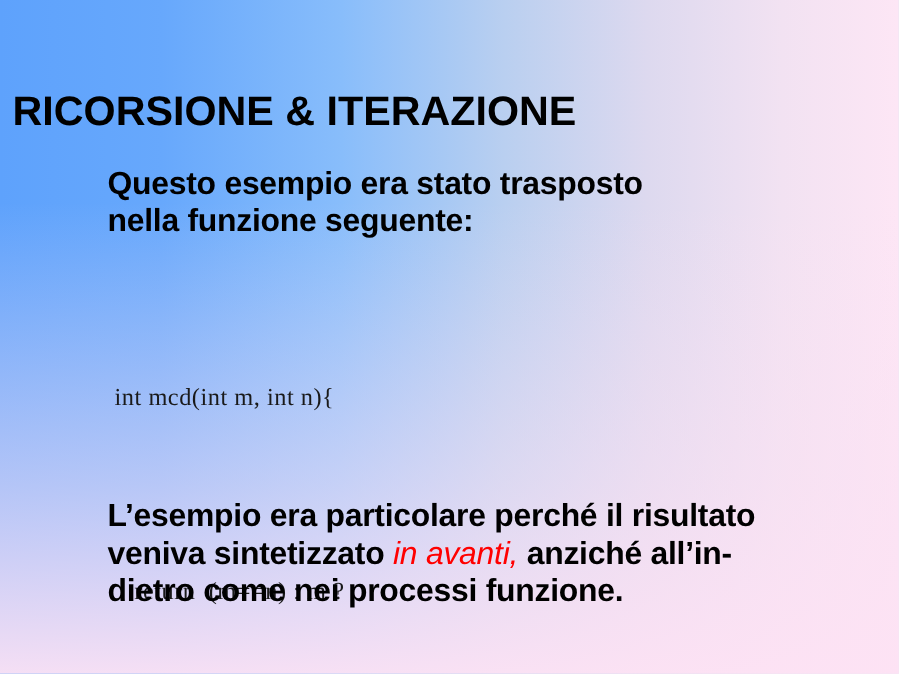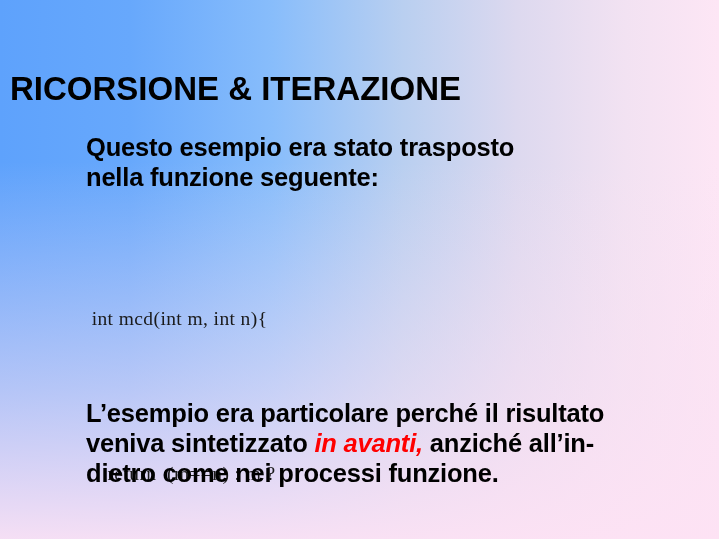--- a/index.html
+++ b/index.html
@@ -59,21 +59,21 @@
     white-space: pre-line;
     letter-spacing: -0.2px;
     margin-left: 28px;
   }
   .prose-top  { top: 132px; width: 600px; }
   .prose-bot  { top: 368px; width: 640px; }
 
   .hl-red-italic {
     color: #ff0000;
     font-style: italic;
-    font-weight: bold;
+    font-weight: normal;
   }
 
   
   .code {
     position: absolute;
     left: 60px;
     top: 210px;
     font-family: "Liberation Mono", "DejaVu Sans Mono", monospace;
     font-size: 19.5px;
     line-height: 31px;

